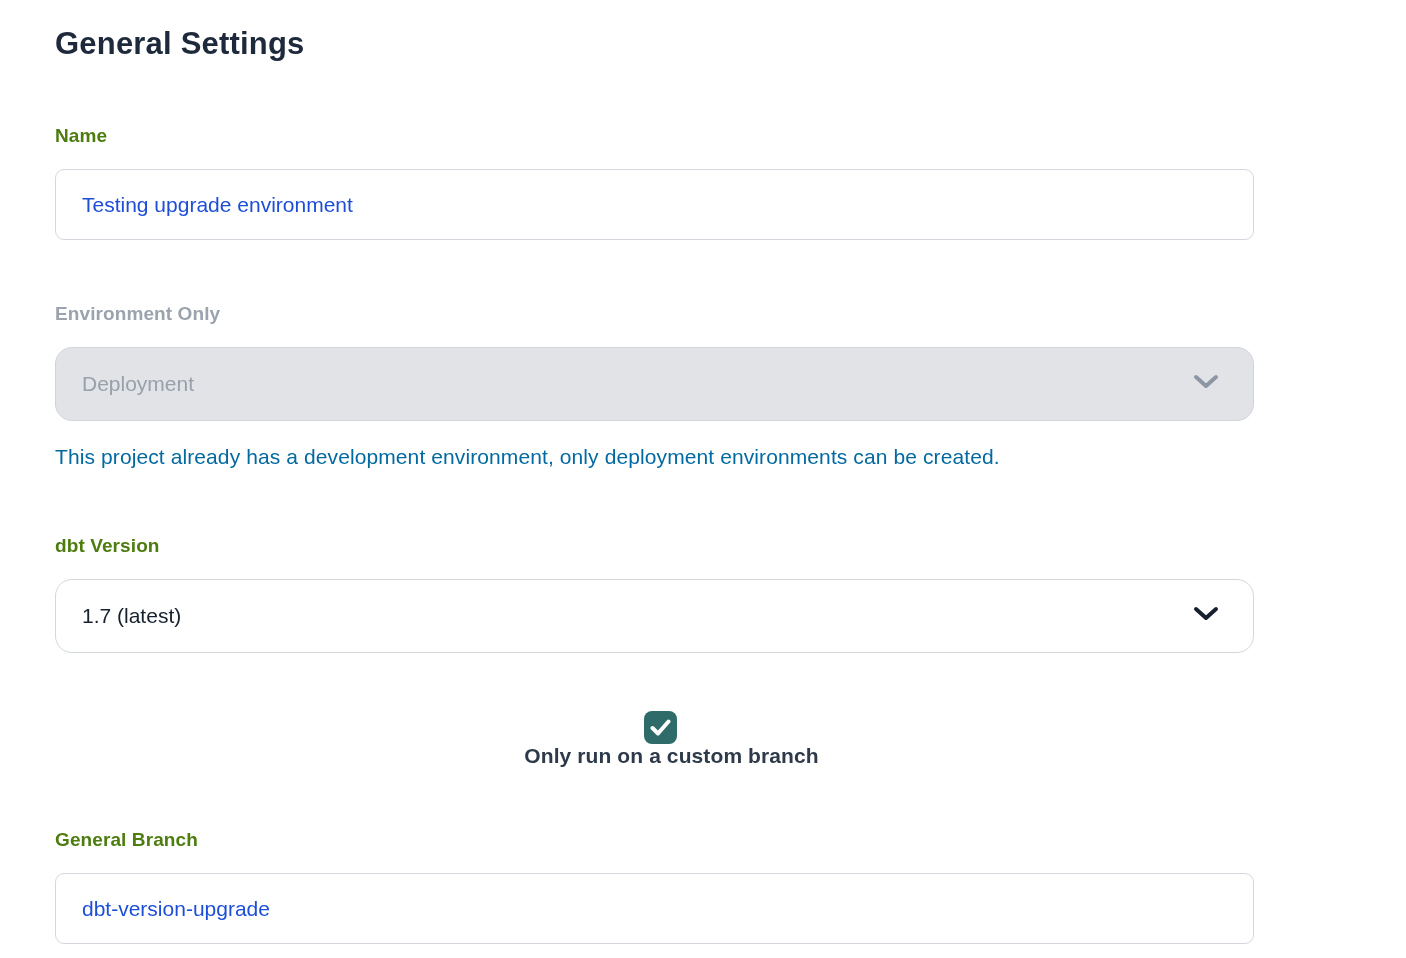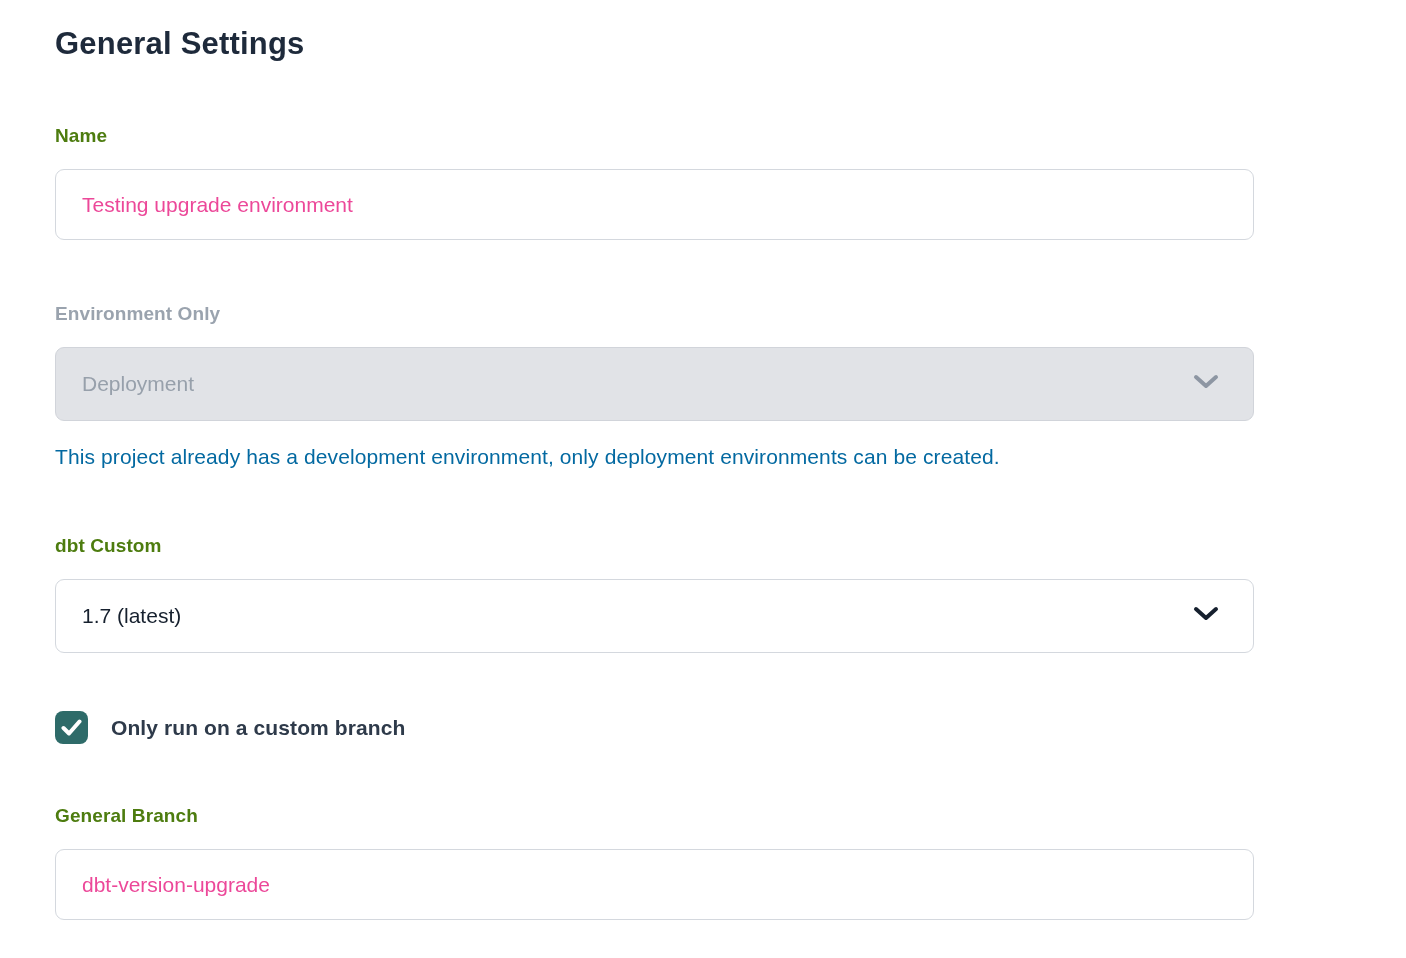--- a/index.html
+++ b/index.html
@@ -18,49 +18,49 @@
   .page-title {
     font-size: 31px;
     font-weight: 700;
     color: #1e2a3b;
     letter-spacing: 0.2px;
   }
   .field-group { position: relative; }
   .mt-name   { margin-top: 63px; }
   .mt-env    { margin-top: 63px; }
   .mt-dbt    { margin-top: 66px; }
-  .mt-check  { margin-top: 58px; }
+  .mt-check  { margin-top: 58px; flex-direction: column; }
   .mt-branch { margin-top: 61px; }
   .field-label {
     display: block;
     font-size: 19px;
     font-weight: 700;
     color: #4d7c0f;
     margin-bottom: 22px;
     letter-spacing: 0.1px;
   }
   .field-label.muted { color: #9aa3ae; }
   .text-input {
     width: 1199px;
     height: 71px;
     border: 1px solid #d4d8de;
     border-radius: 9px;
     background: #ffffff;
     font-family: "Liberation Sans", "DejaVu Sans", sans-serif;
     font-size: 21px;
-    color: #ec4899;
+    color: #1d4ed8;
     padding: 0 26px;
     outline: none;
     display: block;
   }
   .select-box {
     width: 1199px;
     height: 74px;
     border: 1px solid #d4d8de;
-    border-radius: 9px;
+    border-radius: 17px;
     background: #ffffff;
     font-size: 21px;
     color: #16202e;
     padding: 0 26px;
     display: flex;
     align-items: center;
     justify-content: space-between;
     cursor: pointer;
     gap: 48px;
   }
@@ -120,21 +120,21 @@
       <span class="chev">
         <svg width="26" height="18" viewBox="0 0 26 18" fill="none">
           <path d="M3 4 L13 13 L23 4" stroke="#8d96a3" stroke-width="4" stroke-linecap="round" stroke-linejoin="round"></path>
         </svg>
       </span>
     </div>
     <div class="help-text">This project already has a development environment, only deployment environments can be created.</div>
   </div>
 
   <div class="field-group mt-dbt">
-    <label class="field-label">dbt Custom</label>
+    <label class="field-label">dbt Version</label>
     <div class="select-box">
       <span>1.7 (latest)</span>
       <span class="chev">
         <svg width="26" height="18" viewBox="0 0 26 18" fill="none">
           <path d="M3 4 L13 13 L23 4" stroke="#16202e" stroke-width="4" stroke-linecap="round" stroke-linejoin="round"></path>
         </svg>
       </span>
     </div>
   </div>
 

